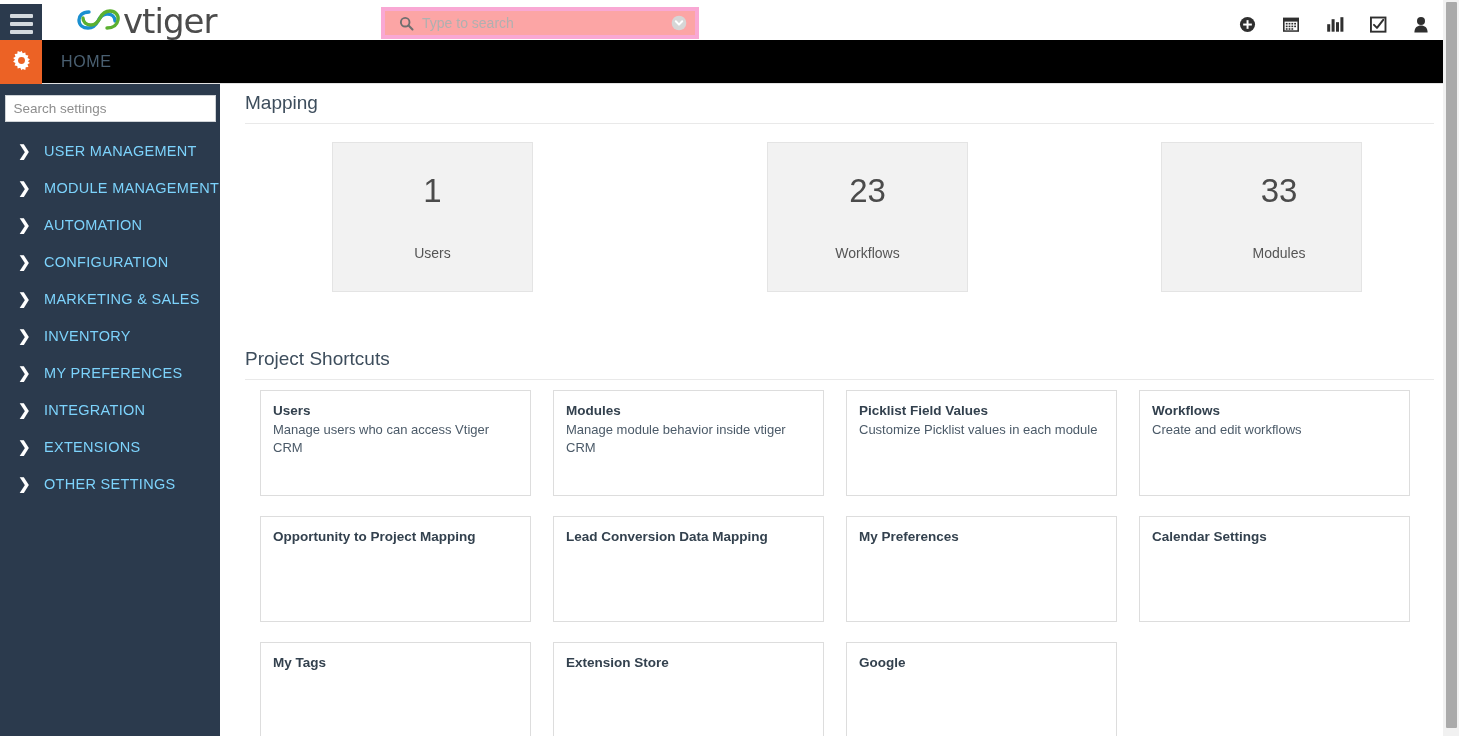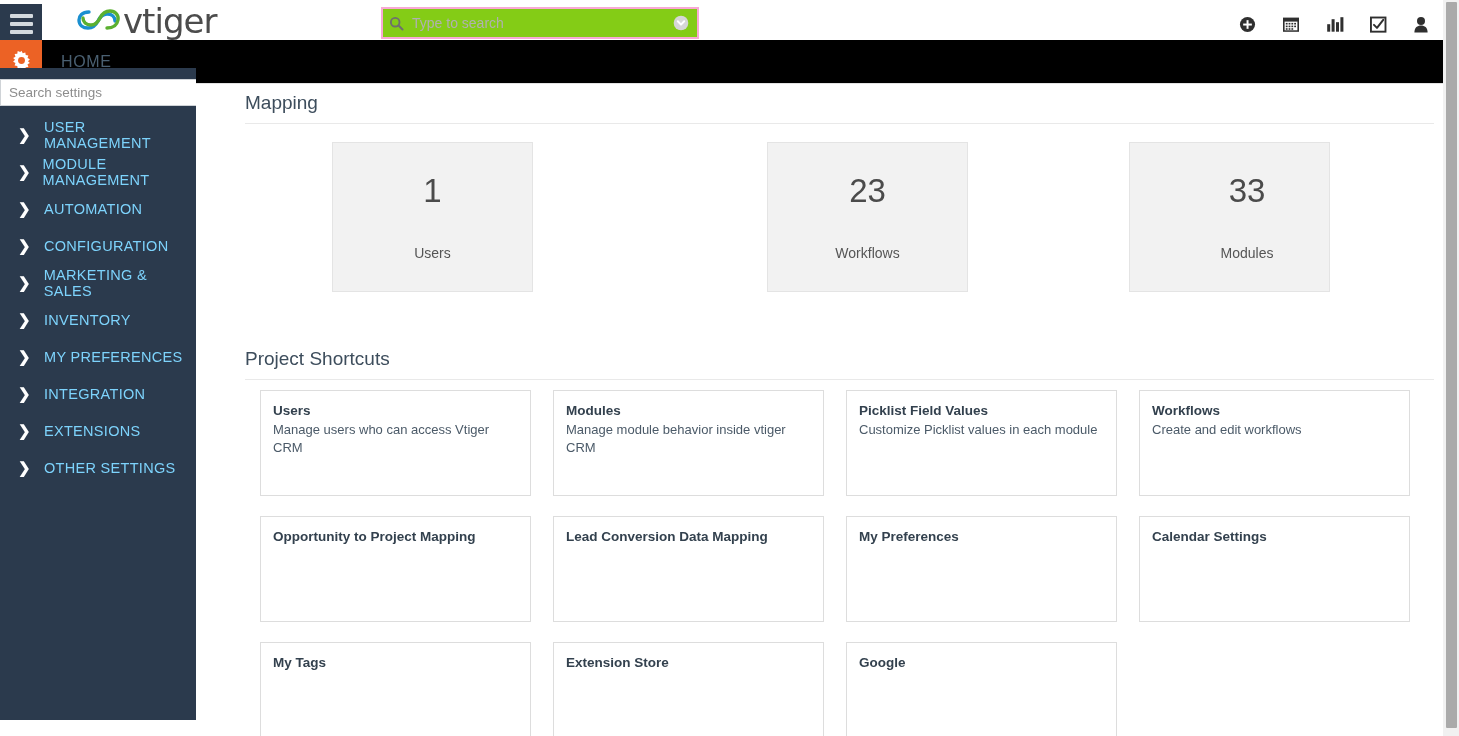--- a/index.html
+++ b/index.html
@@ -45,24 +45,24 @@
     letter-spacing: -1px;
     color: #4c4c4c;
     font-family: "DejaVu Sans", sans-serif;
     font-weight: 400;
     margin-left: 2px;
     line-height: 1;
   }
   .searchbox {
     position: absolute; left: 381px; top: 3px;
     width: 318px; height: 32px;
-    border: 2px solid #f9a8d4;
-    background: #84cc16;
+    border: 4px solid #f9a8d4;
+    background: #fca5a5;
     display: flex; align-items: center;
-    padding: 0 8px 0 6px;
+    padding: 0 8px 0 14px;
   }
   .searchbox .mag { margin-right: 8px; display:flex; }
   .search-input {
     flex: 1 1 auto;
     border: none; outline: none;
     font-size: 14px;
     color: #555;
     font-family: "Liberation Sans", sans-serif;
     background: transparent;
   }
@@ -97,22 +97,22 @@
     font-size: 16px;
     letter-spacing: .6px;
     color: #4a6072;
     font-family: "Liberation Sans", sans-serif;
     font-weight: 400;
     cursor: pointer;
   }
 
   
   .sidebar {
-    position: absolute; top: 68px; left: 0;
-    width: 196px; height: 652px;
+    position: absolute; top: 84px; left: 0;
+    width: 220px; height: 652px;
     background: #2b3a4d;
     padding-top: 11px;
     overflow: hidden;
   }
   .settings-search {
     display: block;
     margin: 0 auto 10px auto;
     width: 211px; height: 27px;
     border: 1px solid #cfd3d7;
     background: #fff;
@@ -174,21 +174,21 @@
     position: absolute; top: 0;
     width: 201px; height: 150px;
     background: #f2f2f2;
     border: 1px solid #e4e4e4;
     display: flex; flex-direction: column;
     align-items: center; justify-content: center;
     cursor: pointer;
   }
   .stat-card:nth-of-type(1) { left: 87px; }
   .stat-card:nth-of-type(2) { left: 522px; }
-  .stat-card:nth-of-type(3) { left: 884px; padding-left: 35px; }
+  .stat-card:nth-of-type(3) { left: 916px; padding-left: 35px; }
   .stat-value {
     font-size: 33px;
     color: #4b4b4b;
     font-weight: 400;
     line-height: 1;
     margin-bottom: 38px;
     font-family: "Liberation Sans", sans-serif;
   }
   .stat-label {
     font-size: 14px;

